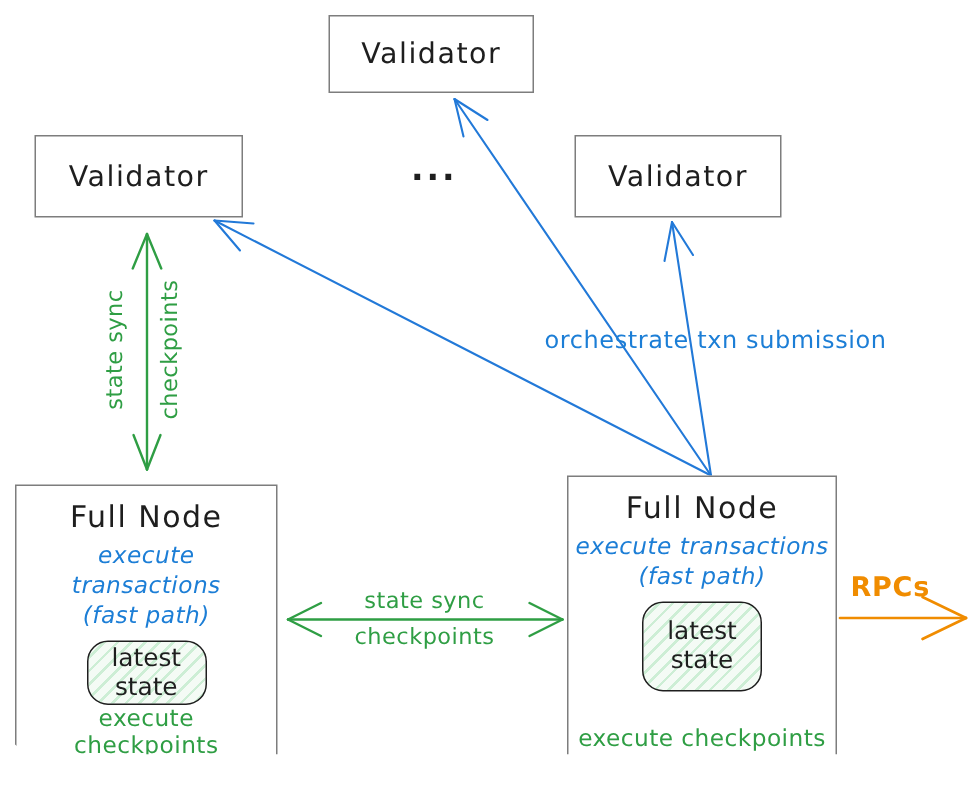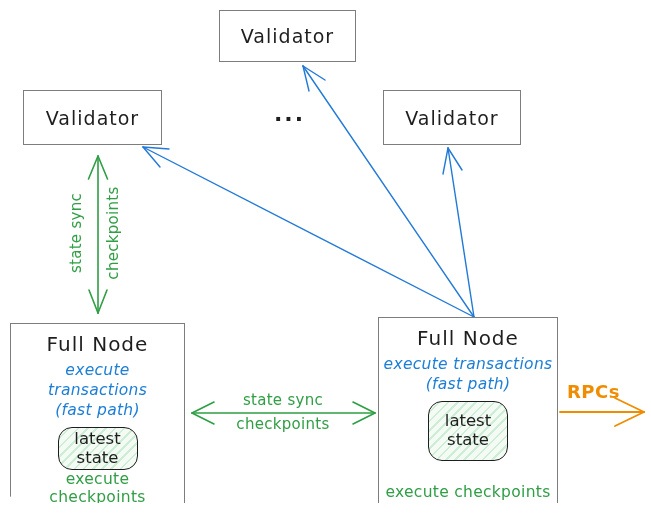--- a/index.html
+++ b/index.html
@@ -111,16 +111,17 @@
     </div>
     <div class="fn-green">execute checkpoints</div>
   </div>
 
   <div class="lbl lbl-green vtext" style="left:21px;top:224px;">state sync</div>
   <div class="lbl lbl-green vtext" style="left:58px;top:224px;">checkpoints</div>
 
   <div class="lbl lbl-green hcenter" style="left:223px;top:391px;">state sync</div>
   <div class="lbl lbl-green hcenter" style="left:223px;top:415px;">checkpoints</div>
 
+  <div class="lbl lbl-blue" style="left:363px;top:217px;">orchestrate txn submission</div>
 
   <div class="lbl lbl-orange" style="left:567px;top:381px;">RPCs</div>
 
 </div>
 
 </body></html>

